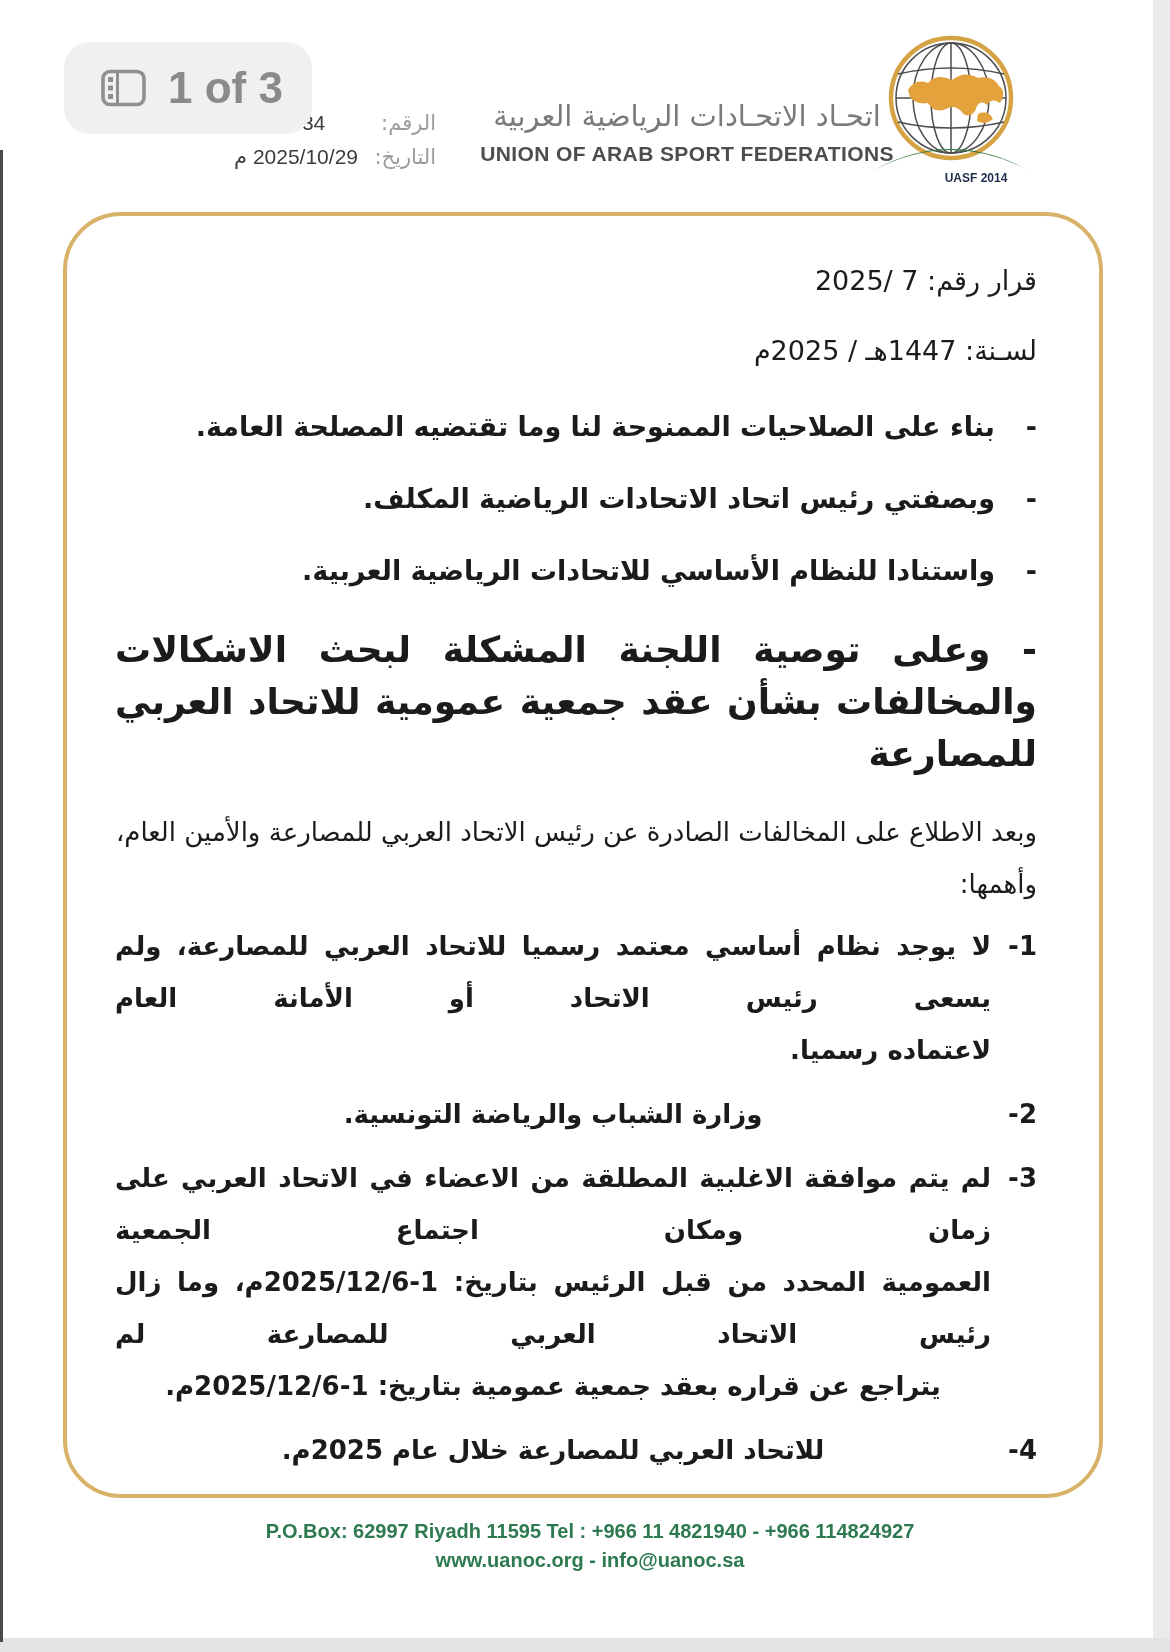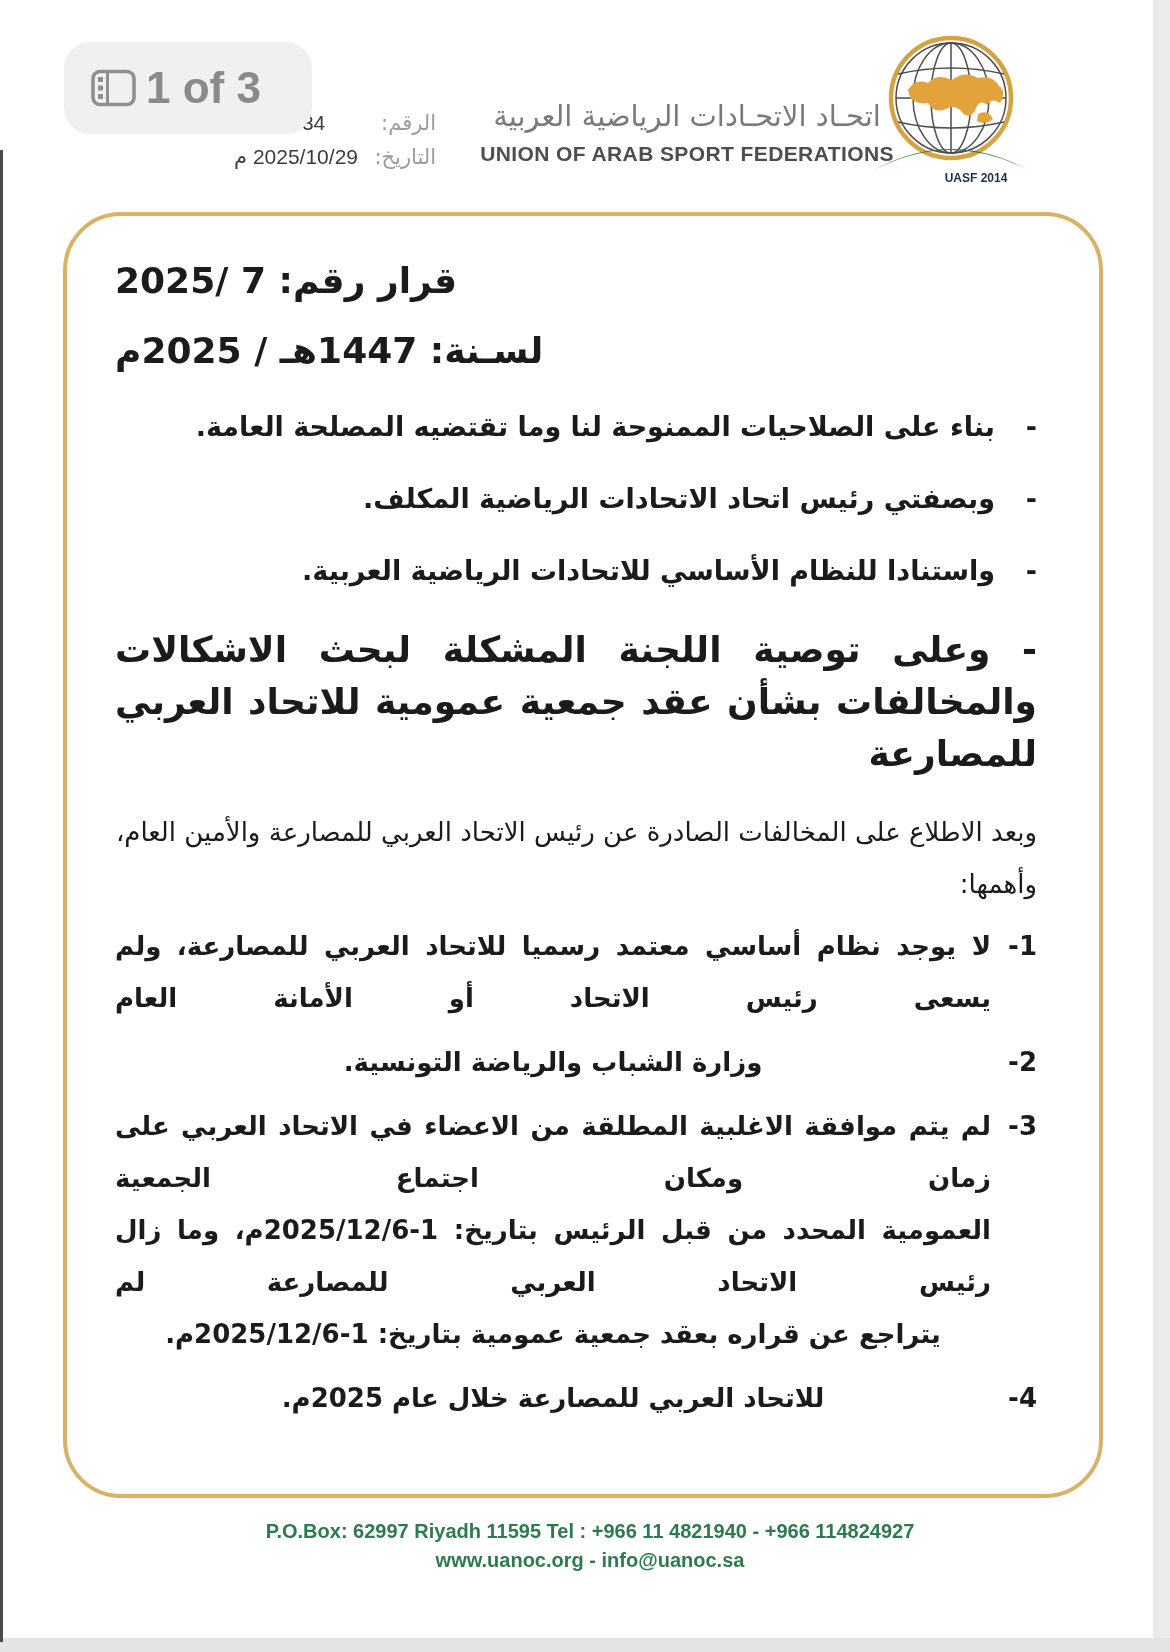--- a/index.html
+++ b/index.html
@@ -5,21 +5,21 @@
   html,body{margin:0;padding:0;background:#cfcfd4;}
   .page{position:relative;width:1170px;height:1652px;background:#ffffff;overflow:hidden;
         font-family:"DejaVu Sans",sans-serif;}
   
   .edge-right{position:absolute;top:0;left:1153px;width:17px;height:1652px;background:#ebebee;z-index:6;}
   .edge-bottom{position:absolute;top:1638px;left:0;width:1170px;height:14px;background:#e3e3e6;z-index:6;}
   .edge-left{position:absolute;top:150px;left:0;width:3px;height:1492px;background:#4b4b4b;z-index:6;}
 
   
   .page-pill{position:absolute;left:64px;top:42px;width:248px;height:92px;background:#f2f0ee;
-             border-radius:26px;display:flex;align-items:center;gap:8px;padding-left:26px;
+             border-radius:26px;display:flex;align-items:center;gap:20px;padding-left:36px;
              box-sizing:border-box;z-index:5;}
   .page-pill span{font-family:"Liberation Sans",sans-serif;font-size:44px;font-weight:600;color:#8a8a8a;}
 
   
   .ref-fields{position:absolute;left:196px;top:106px;width:208px;z-index:1;direction:rtl;margin-left:32px;}
   .ref-row{display:flex;align-items:baseline;gap:16px;line-height:33px;}
   .ref-label{color:#9b9b9b;font-size:21px;flex:0 0 62px;}
   .ref-value{color:#3c3c3c;font-size:21px;min-width:118px;text-align:center;
              font-family:"Liberation Sans","DejaVu Sans",sans-serif;}
 
@@ -28,21 +28,21 @@
   .org-ar{font-size:29px;color:#7a7a7a;line-height:36px;direction:rtl;}
   .org-en{font-family:"Liberation Sans",sans-serif;font-size:21px;font-weight:700;color:#4d4d4d;
           letter-spacing:.4px;margin-top:8px;}
 
   .logo{position:absolute;left:858px;top:26px;width:190px;height:170px;}
 
   
   .doc-box{position:absolute;left:63px;top:212px;width:1040px;height:1286px;box-sizing:border-box;
            border:4px solid #d9b26a;border-radius:58px;padding:46px 62px 0 48px;direction:rtl;
            color:#1b1b1b;z-index:2;}
-  .title{font-size:36px;font-weight:700;text-align:left;line-height:38px;}
+  .title{font-size:27px;font-weight:400;text-align:right;line-height:38px;}
   .t1{margin-bottom:32px;} .t2{margin-bottom:38px;}
   .dash-row{display:flex;line-height:38px;font-size:27px;font-weight:700;margin-bottom:34px;}
   .dash-row .marker{flex:0 0 42px;}
   .dash-row .dash-text{flex:1;text-align:right;}
   .committee{font-size:36px;font-weight:700;line-height:52px;margin-bottom:26px;}
   .intro{font-size:26px;font-weight:400;line-height:52px;margin-bottom:10px;text-align:right;}
   .num-row{display:flex;line-height:52px;font-size:26px;font-weight:700;margin-bottom:12px;}
   .num-row .num{flex:0 0 46px;}
   .num-row .num-text{flex:1;min-width:0;}
   .l-j{text-align:justify;text-align-last:justify;}
@@ -125,20 +125,21 @@
       <div class="l-j">- وعلى توصية اللجنة المشكلة لبحث الاشكالات والمخالفات بشأن عقد جمعية عمومية للاتحاد العربي</div>
       <div class="l-r">للمصارعة</div>
     </div>
 
     <div class="intro">وبعد الاطلاع على المخالفات الصادرة عن رئيس الاتحاد العربي للمصارعة والأمين العام، وأهمها:</div>
 
     <div class="num-row">
       <span class="num">1-</span>
       <div class="num-text">
         <div class="l-j">لا يوجد نظام أساسي معتمد رسميا للاتحاد العربي للمصارعة، ولم يسعى رئيس الاتحاد أو الأمانة العام</div>
+        <div class="l-r">لاعتماده رسميا.</div>
       </div>
     </div>
     <div class="num-row">
       <span class="num">2-</span>
       <div class="num-text">
         <div class="l-c">وزارة الشباب والرياضة التونسية.</div>
       </div>
     </div>
     <div class="num-row">
       <span class="num">3-</span>

